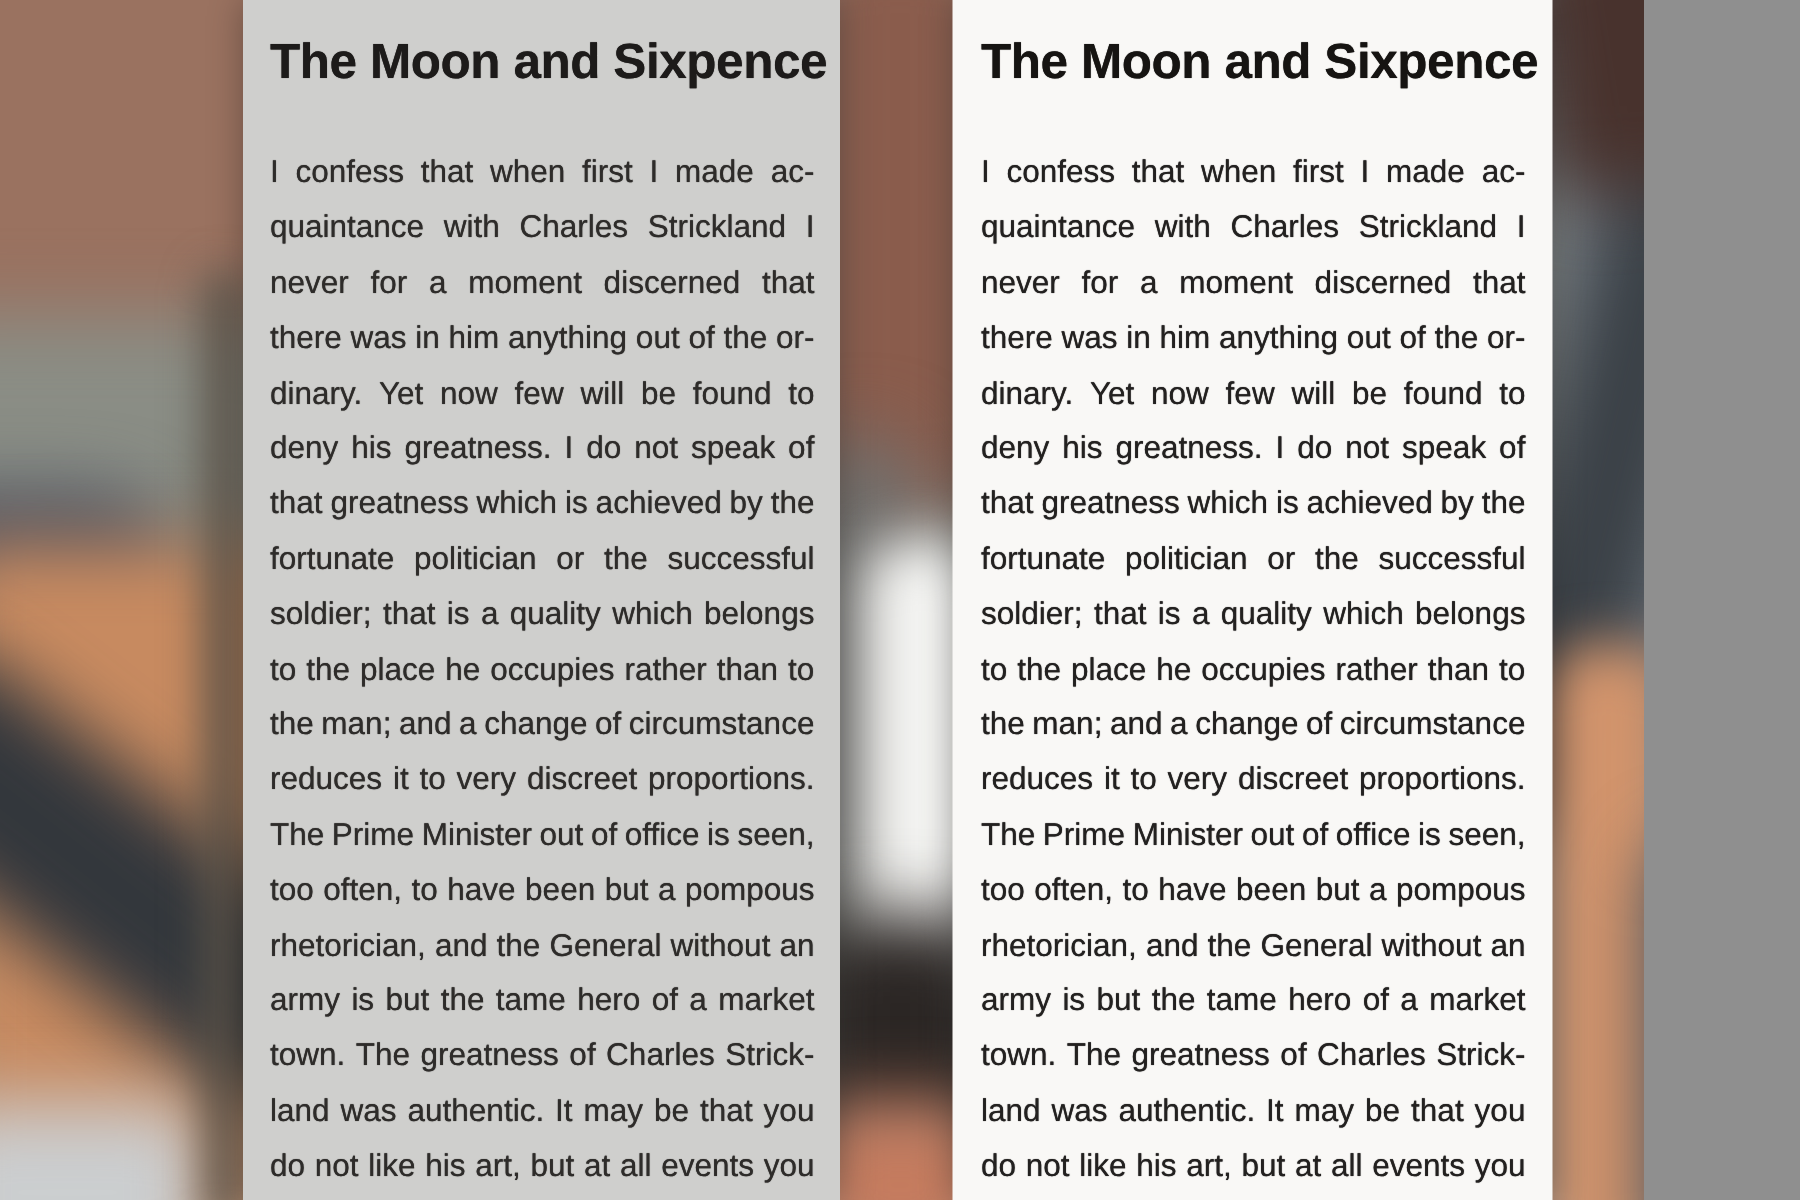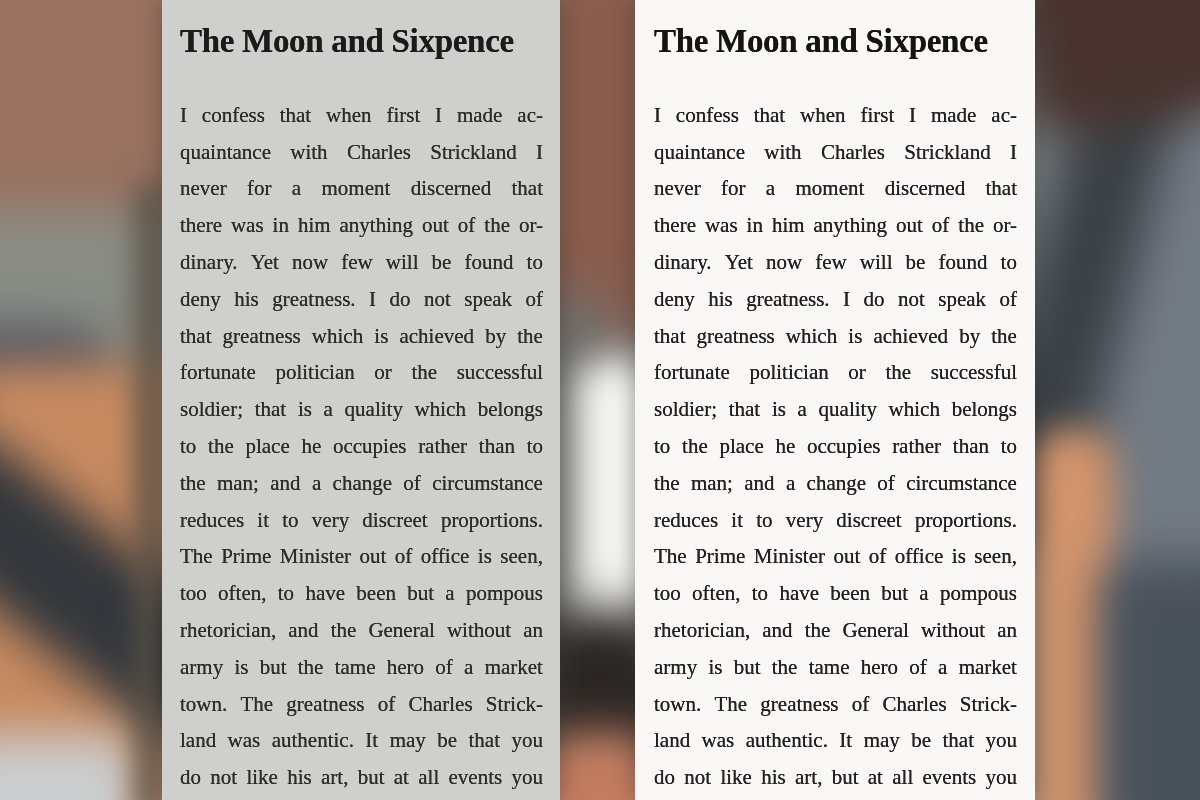--- a/index.html
+++ b/index.html
@@ -1,23 +1,23 @@
 <!DOCTYPE html>
 <html><head>
 <meta charset="utf-8">
 <style>
   html, body { margin: 0; padding: 0; }
   body { width: 1200px; height: 800px; overflow: hidden; background: #8f8f8f; }
 
   .stage {
     position: relative;
-    width: 1200px;
+    width: 1096px;
     height: 800px;
     overflow: hidden;
-    font-family: Liberation Serif, serif;
+    font-family: Liberation Sans, sans-serif;
   }
 
   
   .bg { position: absolute; inset: 0; overflow: hidden; background: #8a8d88; }
   .blob { position: absolute; filter: blur(24px); border-radius: 30px; }
 
   
   .b-mauve      { left: -70px;  top: -70px;  width: 290px; height: 400px; background: #9a7260; }
   .b-graygreen  { left: -70px;  top: 210px;  width: 260px; height: 220px; background: #8a8d85; }
   .b-navy       { left: -90px;  top: 330px;  width: 210px; height: 220px; background: #434c5e; border-radius: 60px; }

